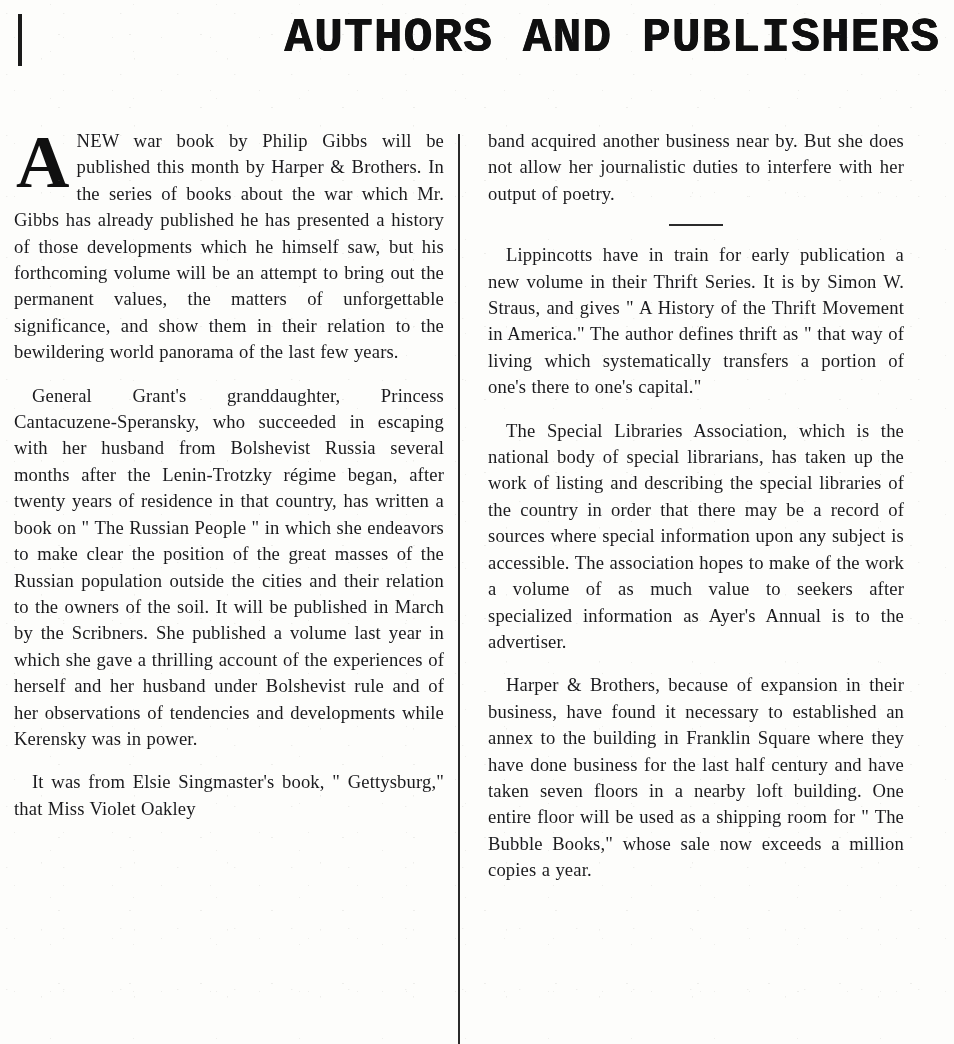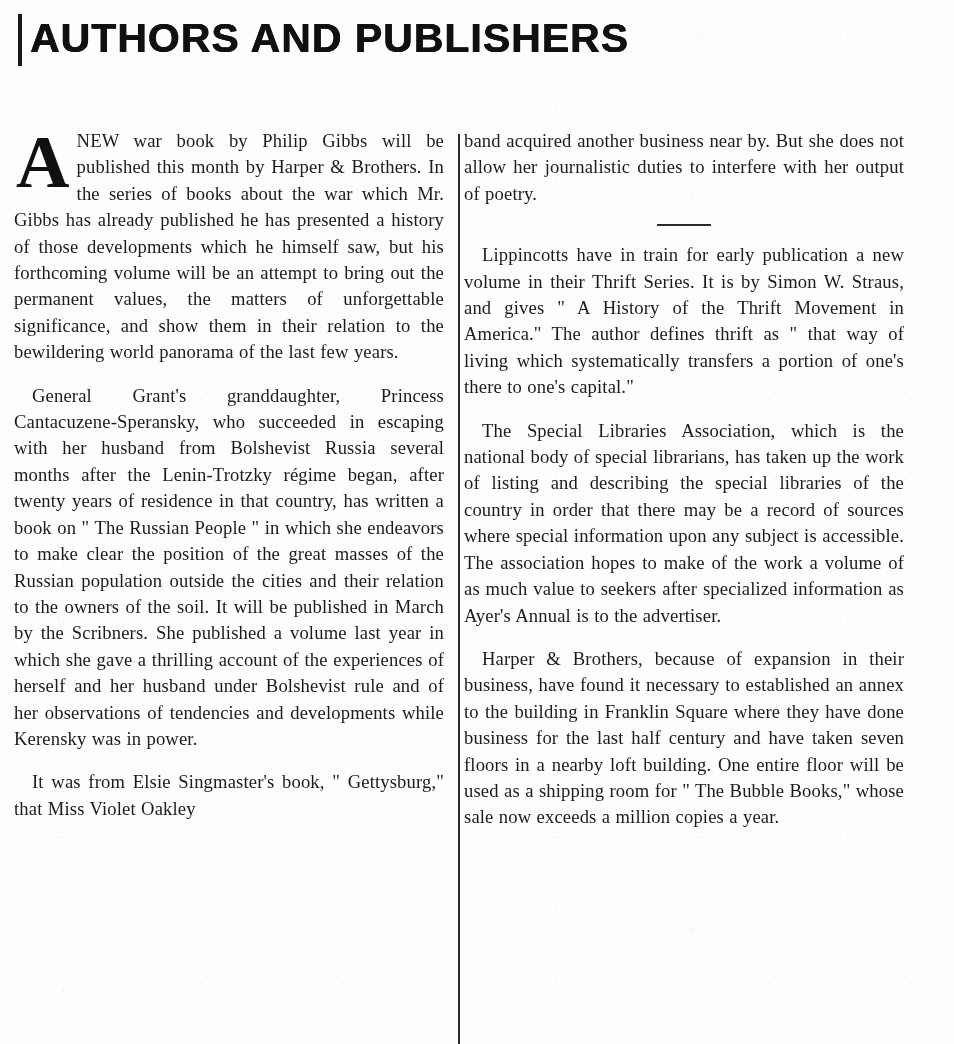--- a/index.html
+++ b/index.html
@@ -32,46 +32,47 @@
   }
   .masthead-rule-left {
     position: absolute;
     left: 4px;
     top: 6px;
     width: 4px;
     height: 52px;
     background: #1a1a1a;
   }
   .headline {
-    font-family: Liberation Sans, sans-serif;
+    font-family: Liberation Mono, monospace;
     font-weight: bold;
-    font-size: 41px;
+    font-size: 48px;
     line-height: 60px;
     letter-spacing: 1px;
     margin: 0;
     padding-left: 16px;
     color: #101010;
     white-space: nowrap;
     text-shadow: 0.4px 0 0 #101010, -0.3px 0.3px 0 #2a2a2a;
+    text-align: right;
   }
 
   
   .columns {
     display: flex;
     align-items: flex-start;
     position: relative;
     height: 940px;
     padding-top: 50px;
   }
   .col {
     width: 444px;
     box-sizing: border-box;
   }
   .col-left { padding-right: 14px; }
-  .col-right { padding-left: 4px; }
+  .col-right { padding-left: 28px; }
 
   .col-divider {
     width: 2px;
     align-self: stretch;
     background: #2b2b2b;
     margin-top: 6px;
     margin-bottom: 2px;
     flex: 0 0 2px;
   }
 

